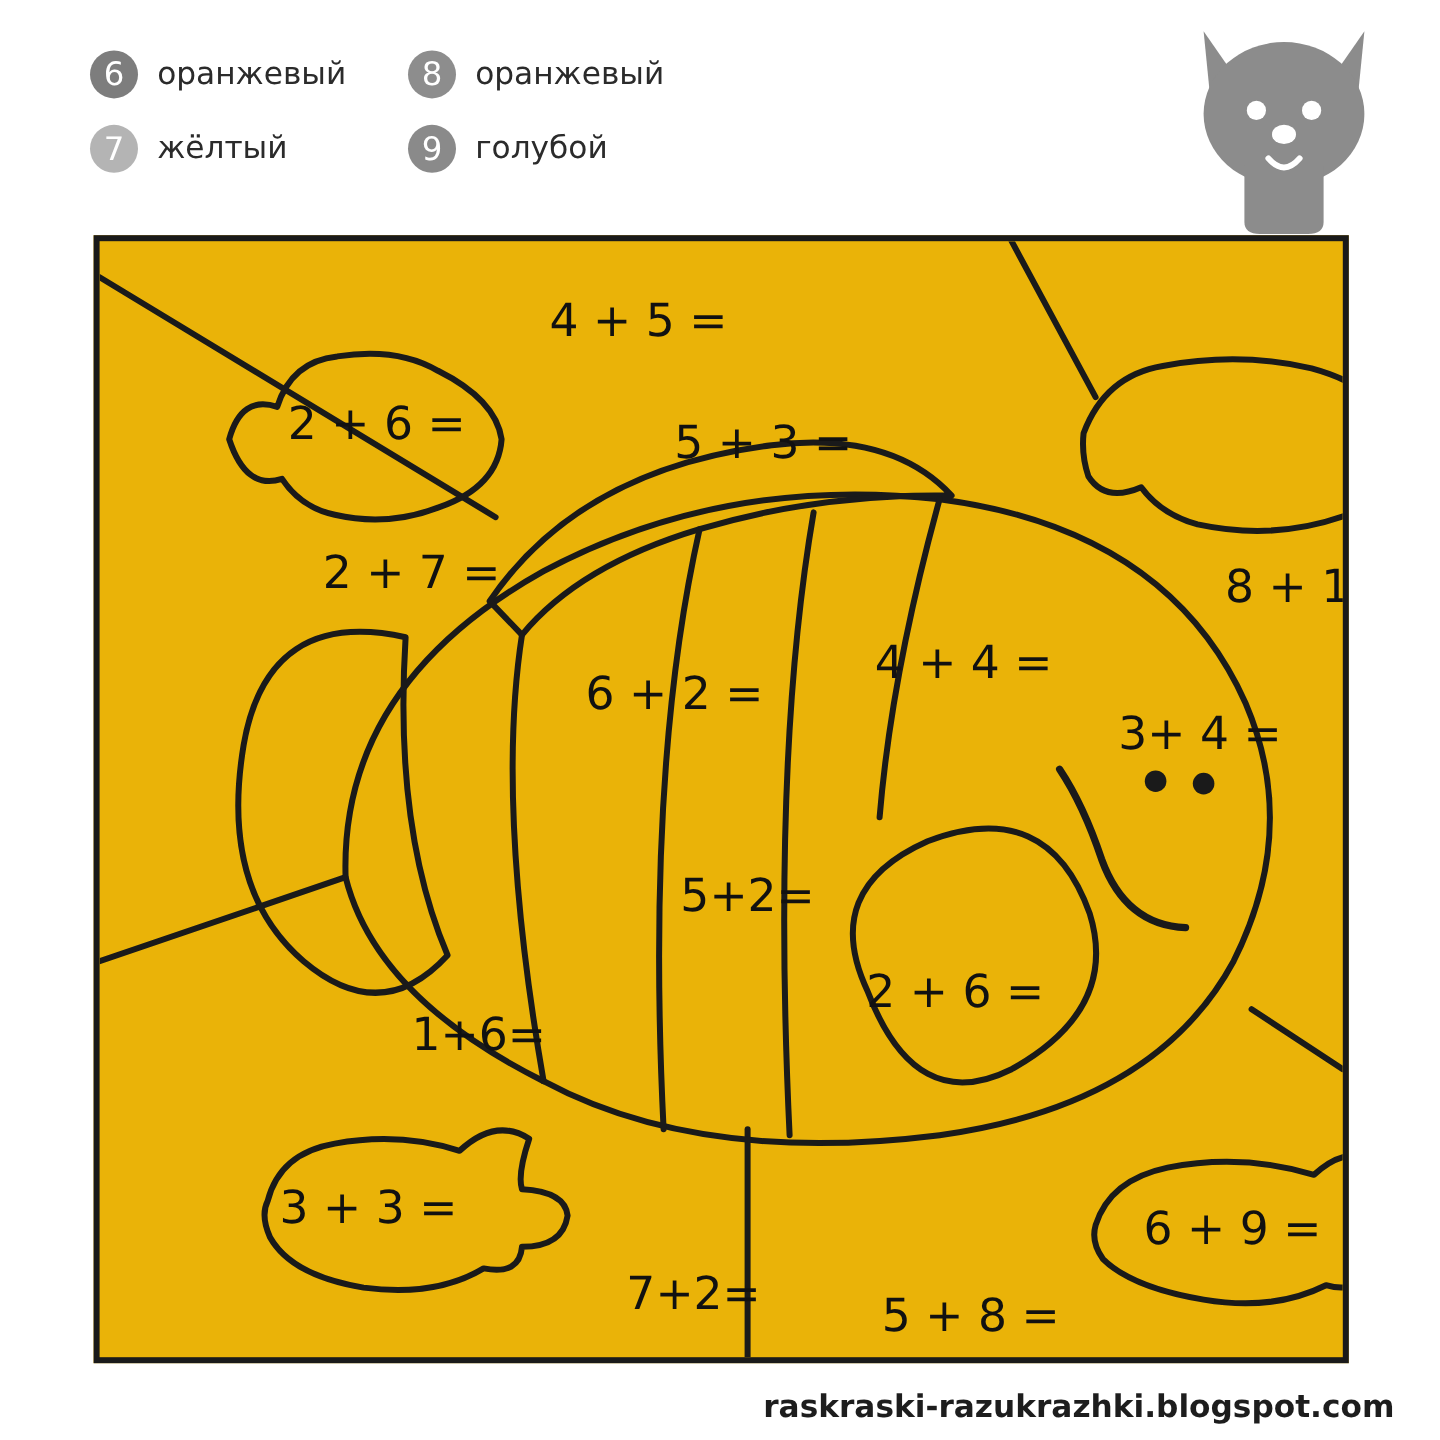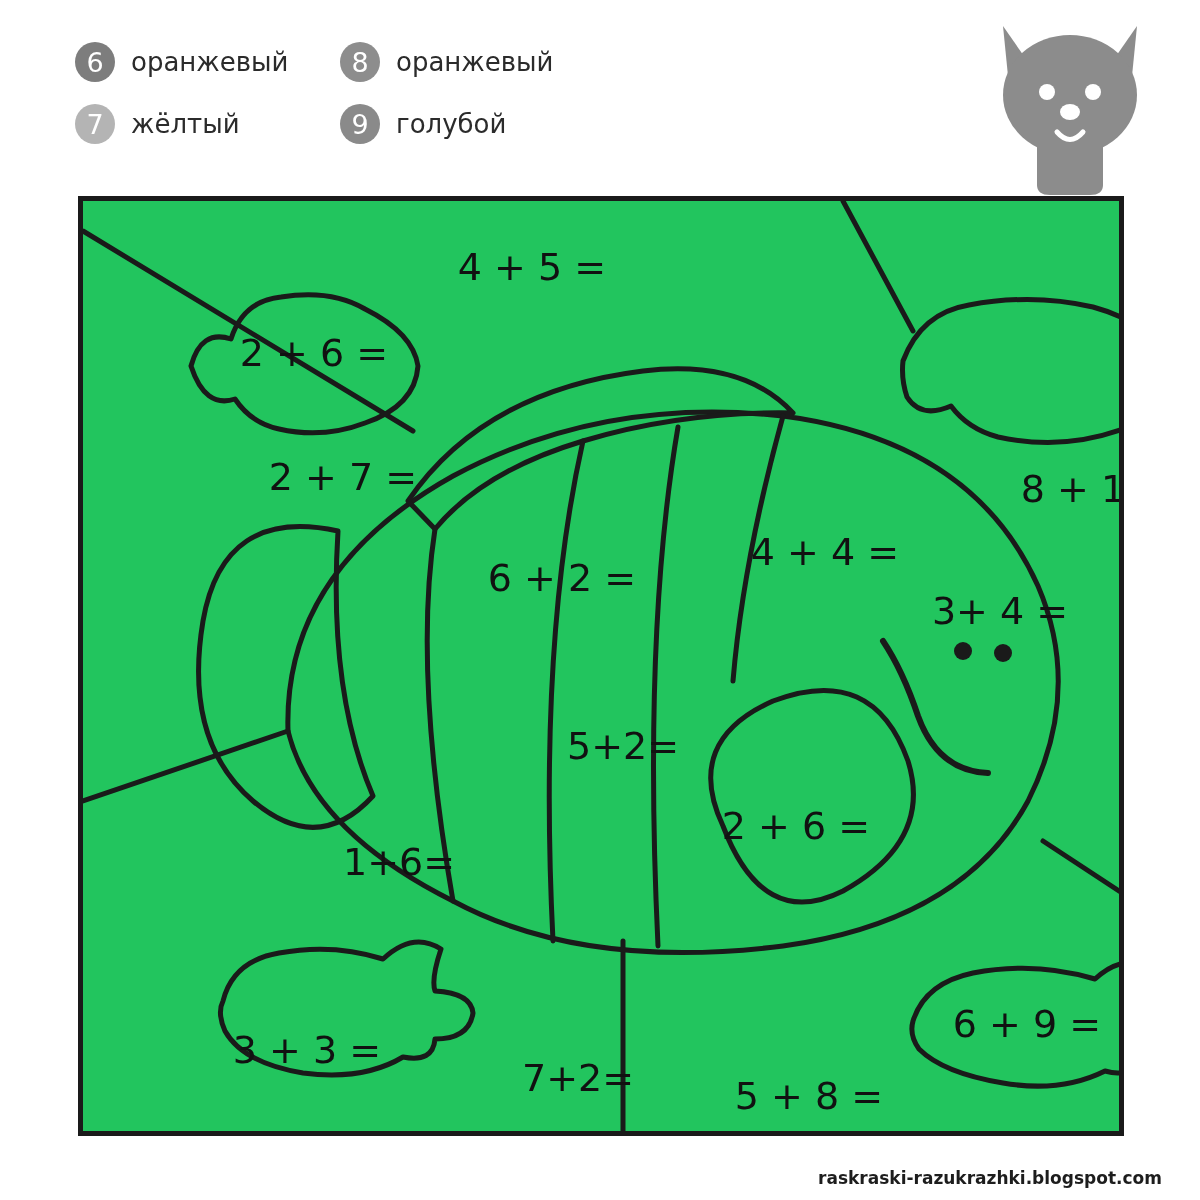--- a/index.html
+++ b/index.html
@@ -62,40 +62,40 @@
 
   
   #worksheet {
     position: absolute;
     left: 78px;
     top: 196px;
     width: 1046px;
     height: 940px;
     border: 5px solid #1a1a1a;
     box-sizing: border-box;
-    background: #22c55e;
+    background: #eab308;
     overflow: hidden;
   }
   #worksheet svg { display: block; }
 
   .eqn {
     position: absolute;
     font-size: 38px;
     color: #111111;
     font-family: "DejaVu Sans", sans-serif;
     white-space: nowrap;
     transform: translate(-50%, -50%);
   }
 
   
   #footer {
     position: absolute;
     right: 38px;
     bottom: 12px;
-    font-size: 17px;
+    font-size: 26px;
     color: #1d1d1d;
     font-weight: bold;
     font-family: "DejaVu Sans", sans-serif;
     margin-top: 38px;
   }
 </style>
 </head>
 <body>
 
 <div id="legend">
@@ -186,28 +186,29 @@
 
       <path d="M830 820 Q842 782 890 772 Q952 760 1012 778 Q1040 752 1066 768
                Q1056 796 1060 808 Q1090 812 1090 832 Q1086 856 1056 854
                Q1050 878 1022 870 Q978 892 920 882 Q860 872 836 848 Q826 834 830 820 Z"></path>
 
     </g>
   </svg>
 
   <div class="eqn" style="left:449px; top:66px;">4 + 5 =</div>
   <div class="eqn" style="left:231px; top:152px;">2 + 6 =</div>
+  <div class="eqn" style="left:553px; top:168px;">5 + 3 =</div>
   <div class="eqn" style="left:260px; top:276px;">2 + 7 =</div>
   <div class="eqn" style="left:1012px; top:288px;">8 + 1 =</div>
   <div class="eqn" style="left:479px; top:377px;">6 + 2 =</div>
-  <div class="eqn" style="left:720px; top:351px;margin-left:22px;">4 + 4 =</div>
+  <div class="eqn" style="left:720px; top:351px;">4 + 4 =</div>
   <div class="eqn" style="left:917px; top:410px;">3+ 4 =</div>
   <div class="eqn" style="left:540px; top:545px;">5+2=</div>
   <div class="eqn" style="left:713px; top:625px;">2 + 6 =</div>
   <div class="eqn" style="left:316px; top:613px;margin-top:48px;">1+6=</div>
-  <div class="eqn" style="left:224px; top:805px;margin-top:44px;">3 + 3 =</div>
+  <div class="eqn" style="left:224px; top:805px;">3 + 3 =</div>
   <div class="eqn" style="left:944px; top:823px;">6 + 9 =</div>
   <div class="eqn" style="left:495px; top:877px;">7+2=</div>
   <div class="eqn" style="left:726px; top:895px;">5 + 8 =</div>
 
 </div>
 
 <div id="footer">raskraski-razukrazhki.blogspot.com</div>
 
 </body></html>

